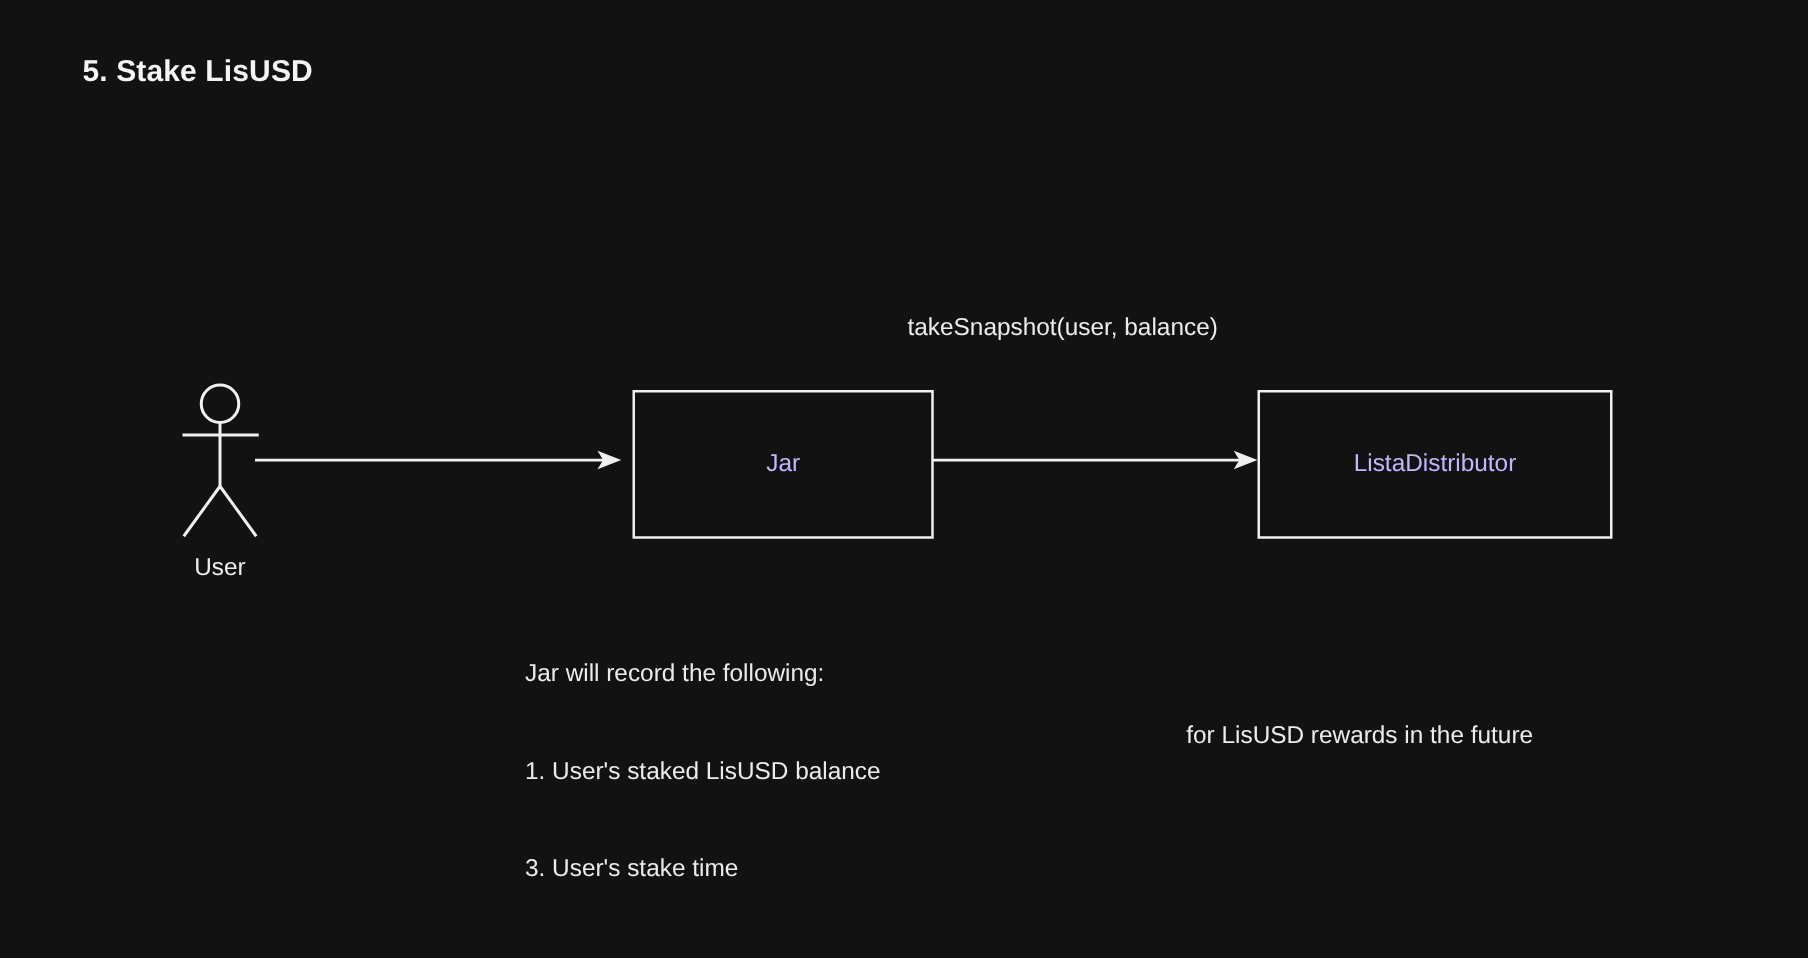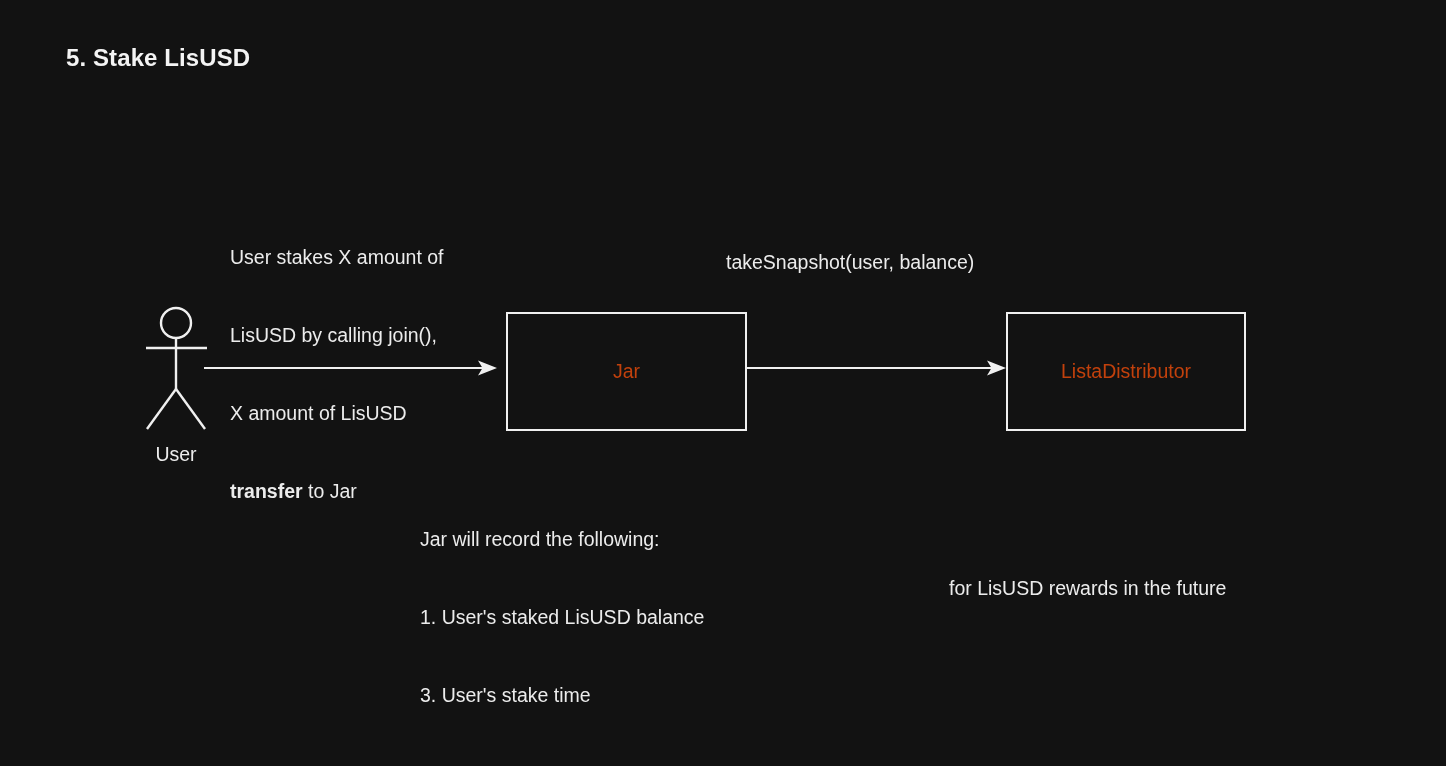--- a/index.html
+++ b/index.html
@@ -48,21 +48,21 @@
   .node-box {
     border: 2px solid #f0f0f0;
     box-sizing: border-box;
     background: transparent;
     display: flex;
     align-items: center;
     justify-content: center;
   }
   .node-label {
     font-size: 19.5px;
-    color: #c2410c;
+    color: #c4b5fd;
     white-space: pre;
   }
 
   
   #actor-figure { left: 138px; top: 302px; }
   #actor-label {
     left: 138px;
     top: 443px;
     width: 76px;
     text-align: center;
@@ -74,26 +74,20 @@
   
   .arrow-svg { overflow: visible; }
 </style>
 </head>
 <body>
 
 <div id="canvas">
 
   <div class="abs" id="page-title">5. Stake LisUSD</div>
 
-  <div class="abs note" style="left:230px; top:192px;">
-    <div>User stakes X amount of</div>
-    <div>LisUSD by calling join(),</div>
-    <div>X amount of LisUSD</div>
-    <div><b>transfer</b><span> to Jar</span></div>
-  </div>
 
   <div class="abs note" style="left:726px; top:249px;">takeSnapshot(user, balance)</div>
 
   <svg class="abs arrow-svg" id="actor-figure" width="80" height="135" viewBox="0 0 80 135">
 
     <circle cx="38" cy="21" r="15" fill="none" stroke="#f0f0f0" stroke-width="2.4"></circle>
 
     <line x1="38" y1="36" x2="38" y2="87" stroke="#f0f0f0" stroke-width="2.4"></line>
 
     <line x1="8" y1="46" x2="69" y2="46" stroke="#f0f0f0" stroke-width="2.4"></line>
@@ -111,21 +105,21 @@
 
   <div class="abs node-box" style="left:506px; top:312px; width:241px; height:119px;">
     <span class="node-label">Jar</span>
   </div>
 
   <svg class="abs arrow-svg" style="left:744px; top:356px;" width="276" height="26" viewBox="0 0 276 26">
     <line x1="2" y1="12" x2="248" y2="12" stroke="#f0f0f0" stroke-width="2.2"></line>
     <path d="M 262 12 L 243 4.6 L 247.5 12 L 243 19.4 Z" fill="#f0f0f0"></path>
   </svg>
 
-  <div class="abs node-box" style="left:1006px; top:312px; width:240px; height:119px;">
+  <div class="abs node-box" style="left:1006px; top:312px; width:284px; height:119px;">
     <span class="node-label">ListaDistributor</span>
   </div>
 
   <div class="abs note" style="left:420px; top:474px;">
     <div>Jar will record the following:</div>
     <div>1. User's staked LisUSD balance</div>
     <div>3. User's stake time</div>
   </div>
 
   <div class="abs note" style="left:949px; top:523px;">

